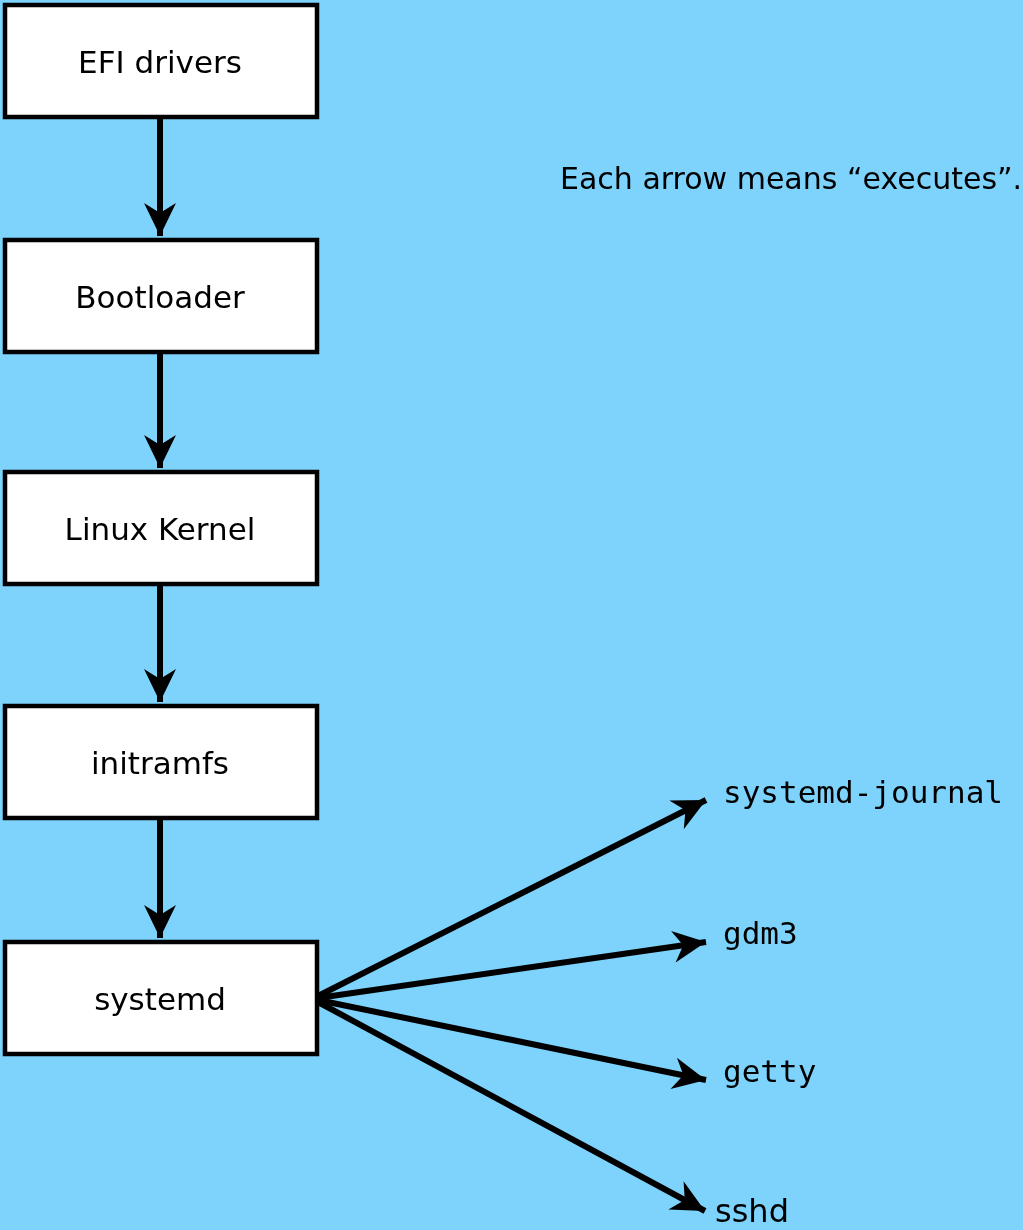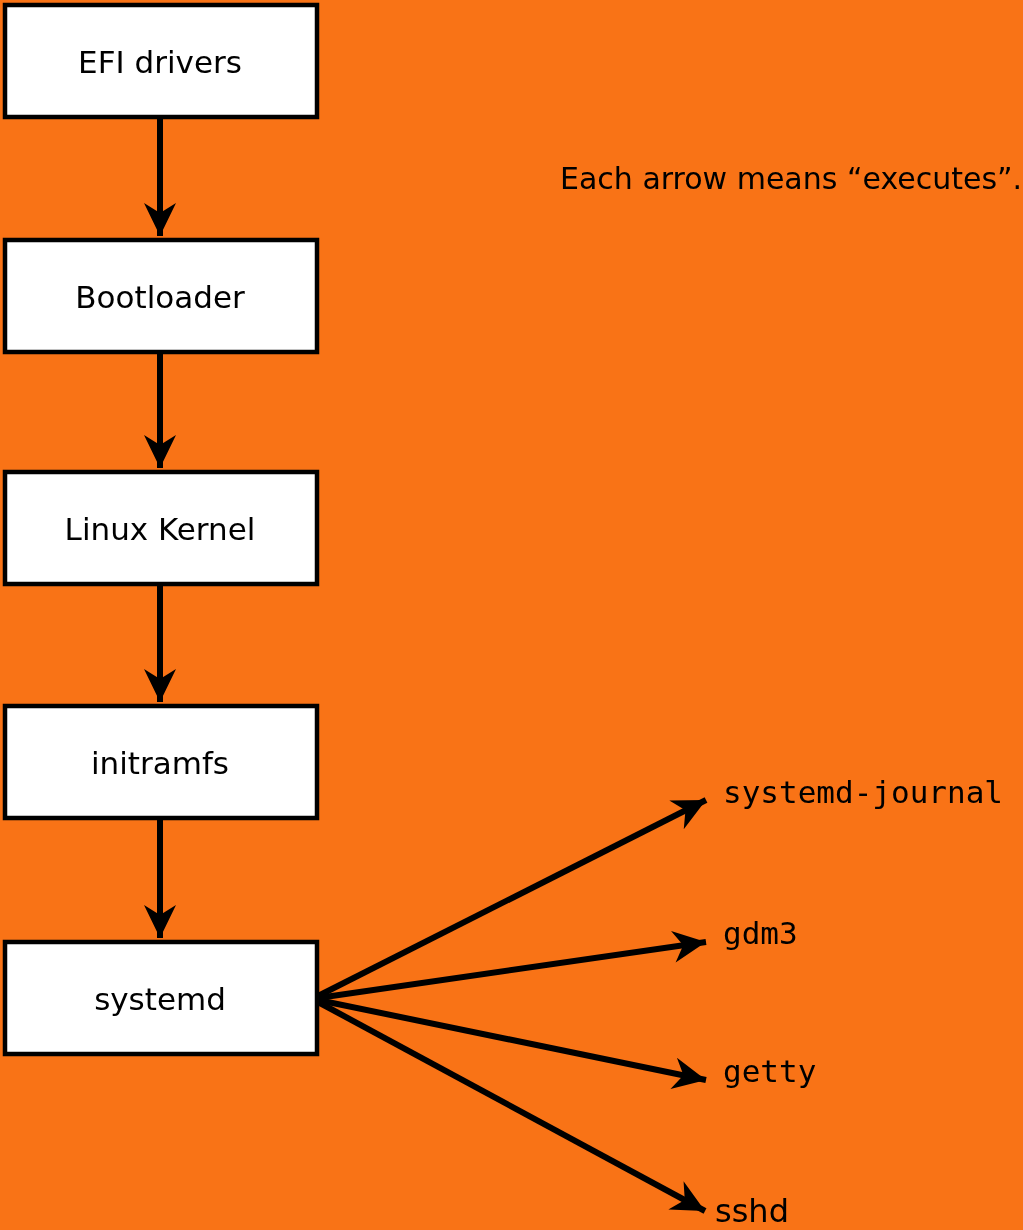--- a/index.html
+++ b/index.html
@@ -1,16 +1,16 @@
 <!DOCTYPE html>
 <html><head>
 <meta charset="utf-8">
 <style>
   html, body { margin: 0; padding: 0; background: #ffffff; }
-  .stage { position: relative; width: 1023px; height: 1230px; background: #f97316; overflow: hidden; }
+  .stage { position: relative; width: 1023px; height: 1230px; background: #7dd3fc; overflow: hidden; }
   svg { display: block; }
   .flow-box { fill: #ffffff; stroke: #000000; stroke-width: 4.5px; }
   .connector { stroke: #000000; stroke-width: 6px; fill: none; }
   .box-label { font-family: "DejaVu Sans", sans-serif; font-size: 31px; fill: #000000; text-anchor: middle; }
   .note-label { font-family: "DejaVu Sans", sans-serif; font-size: 30px; fill: #000000; }
   .mono-label { font-family: "DejaVu Sans Mono", monospace; font-size: 31px; fill: #000000; }
   .sans-label { font-family: "DejaVu Sans", sans-serif; font-size: 32px; fill: #000000; }
 </style>
 </head>
 <body>

